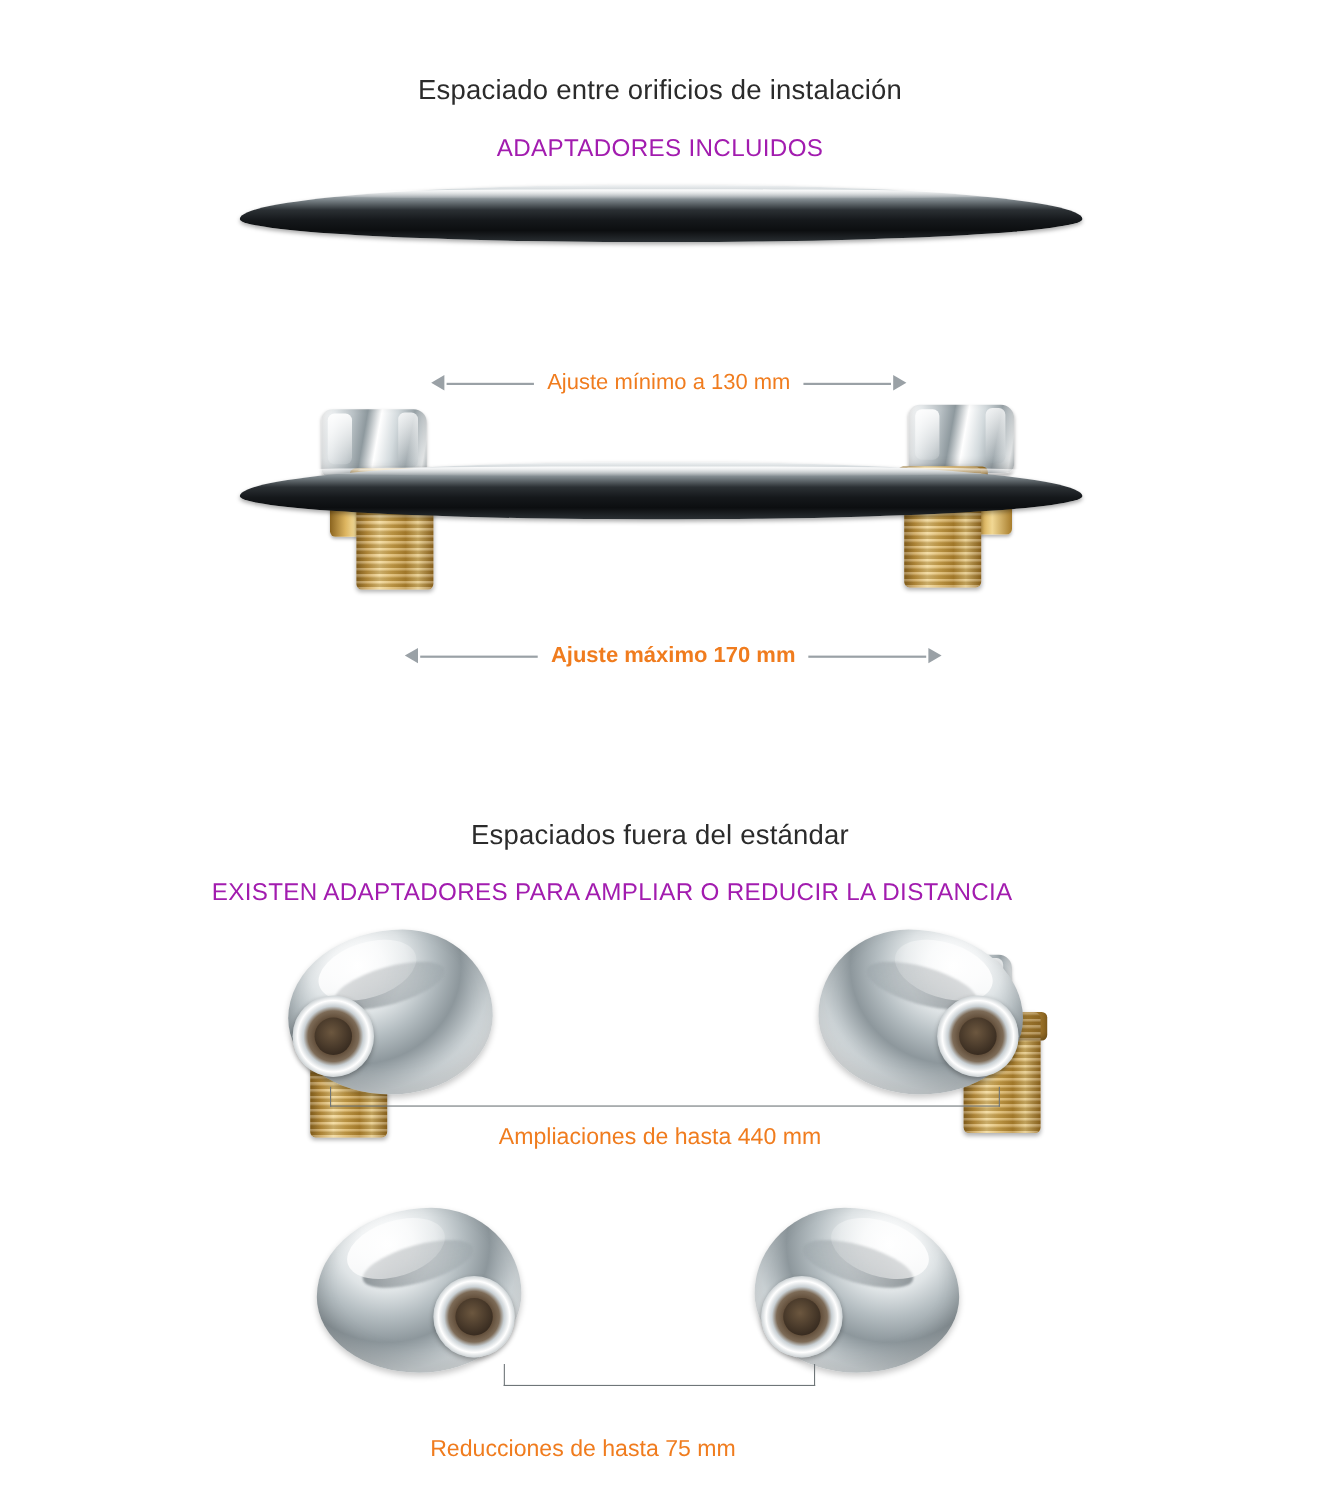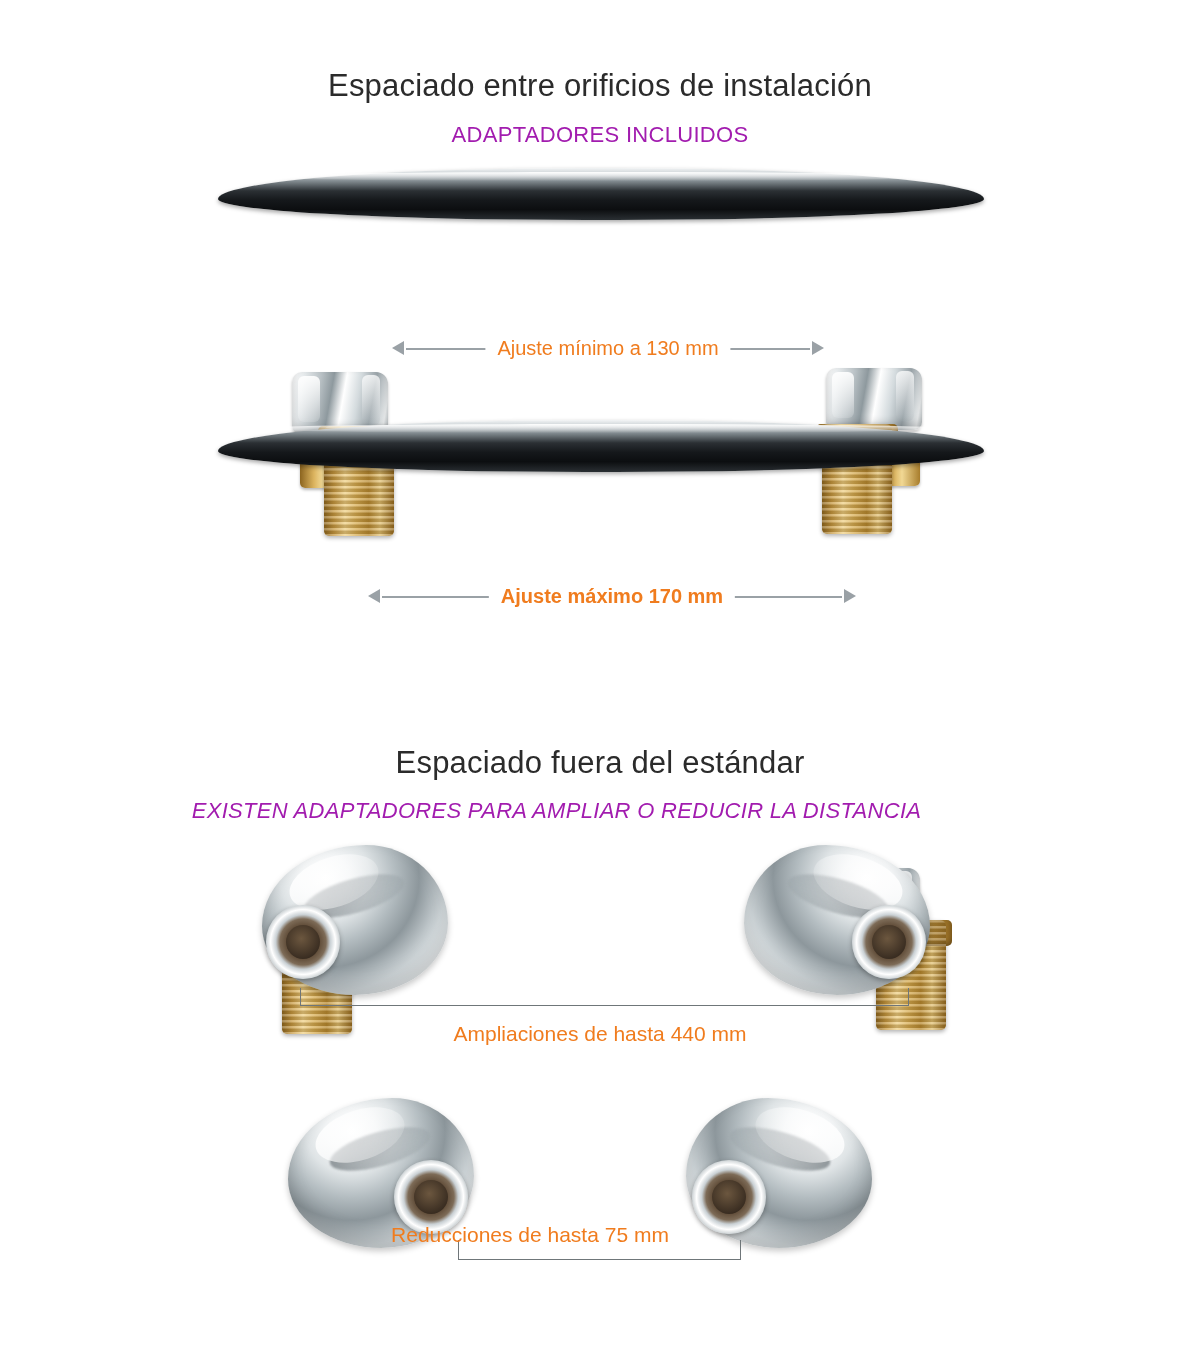--- a/index.html
+++ b/index.html
@@ -13,21 +13,21 @@
     height: 1372px;
     position: relative;
     font-family: "Liberation Sans", sans-serif;
     color: #222;
     overflow: hidden;
   }
 
   
   .section-title {
     text-align: center;
-    font-size: 31px;
+    font-size: 25px;
     font-weight: 400;
     color: #2b2b2b;
     letter-spacing: 0.2px;
   }
   .section-sub {
     text-align: center;
     font-size: 22px;
     font-weight: 400;
     color: #a21caf;
     letter-spacing: 0.3px;
@@ -300,23 +300,23 @@
   </div>
 </div>
 
 <div class="dim-row" style="left:368px;top:585px;width:488px;font-weight:bold;">
   <div class="dim-line" style="left:14px;width:460px;"></div>
   <div class="arrow-head arrow-left" style="left:0;"></div>
   <div class="arrow-head arrow-right" style="right:0;"></div>
   <div class="dim-label" style="left:50%;transform:translate(-50%,-50%);">Ajuste máximo 170 mm</div>
 </div>
 
-<div class="abs section-title" style="left:0;top:745px;width:1200px;">Espaciado fuera del estándar</div>
-
-<div class="abs section-sub" style="left:0;top:798px;width:1113px;font-style:italic;">EXISTEN ADAPTADORES PARA AMPLIAR O REDUCIR LA DISTANCIA</div>
+<div class="abs section-title" style="left:0;top:745px;width:1200px;">Espaciados fuera del estándar</div>
+
+<div class="abs section-sub" style="left:0;top:798px;width:1113px;">EXISTEN ADAPTADORES PARA AMPLIAR O REDUCIR LA DISTANCIA</div>
 
 <div class="elbow" style="left:262px;top:845px;">
   <div class="body"></div>
     <div class="darkstreak"></div>
     <div class="gloss"></div>
   <div class="outlet" style="left:4px;top:60px;"></div>
 </div>
 <div class="elbow flip" style="left:744px;top:845px;">
   <div class="body"></div>
     <div class="darkstreak"></div>
@@ -340,13 +340,13 @@
   <div class="body"></div>
     <div class="darkstreak"></div>
     <div class="gloss"></div>
   <div class="outlet" style="left:6px;top:62px;"></div>
 </div>
 
 <div class="leader" style="left:458px;top:1240px;width:0;height:20px;"></div>
 <div class="leader right" style="left:740px;top:1240px;width:0;height:20px;"></div>
 <div class="abs" style="left:458px;top:1259px;width:283px;height:1.4px;background:#6f7679;"></div>
 
-<div class="caption-orange" style="left:0;top:1223px;width:1060px;">Reducciones de hasta 75 mm</div>
+<div class="caption-orange" style="left:0;top:1306px;width:1060px;">Reducciones de hasta 75 mm</div>
 
 </body></html>

